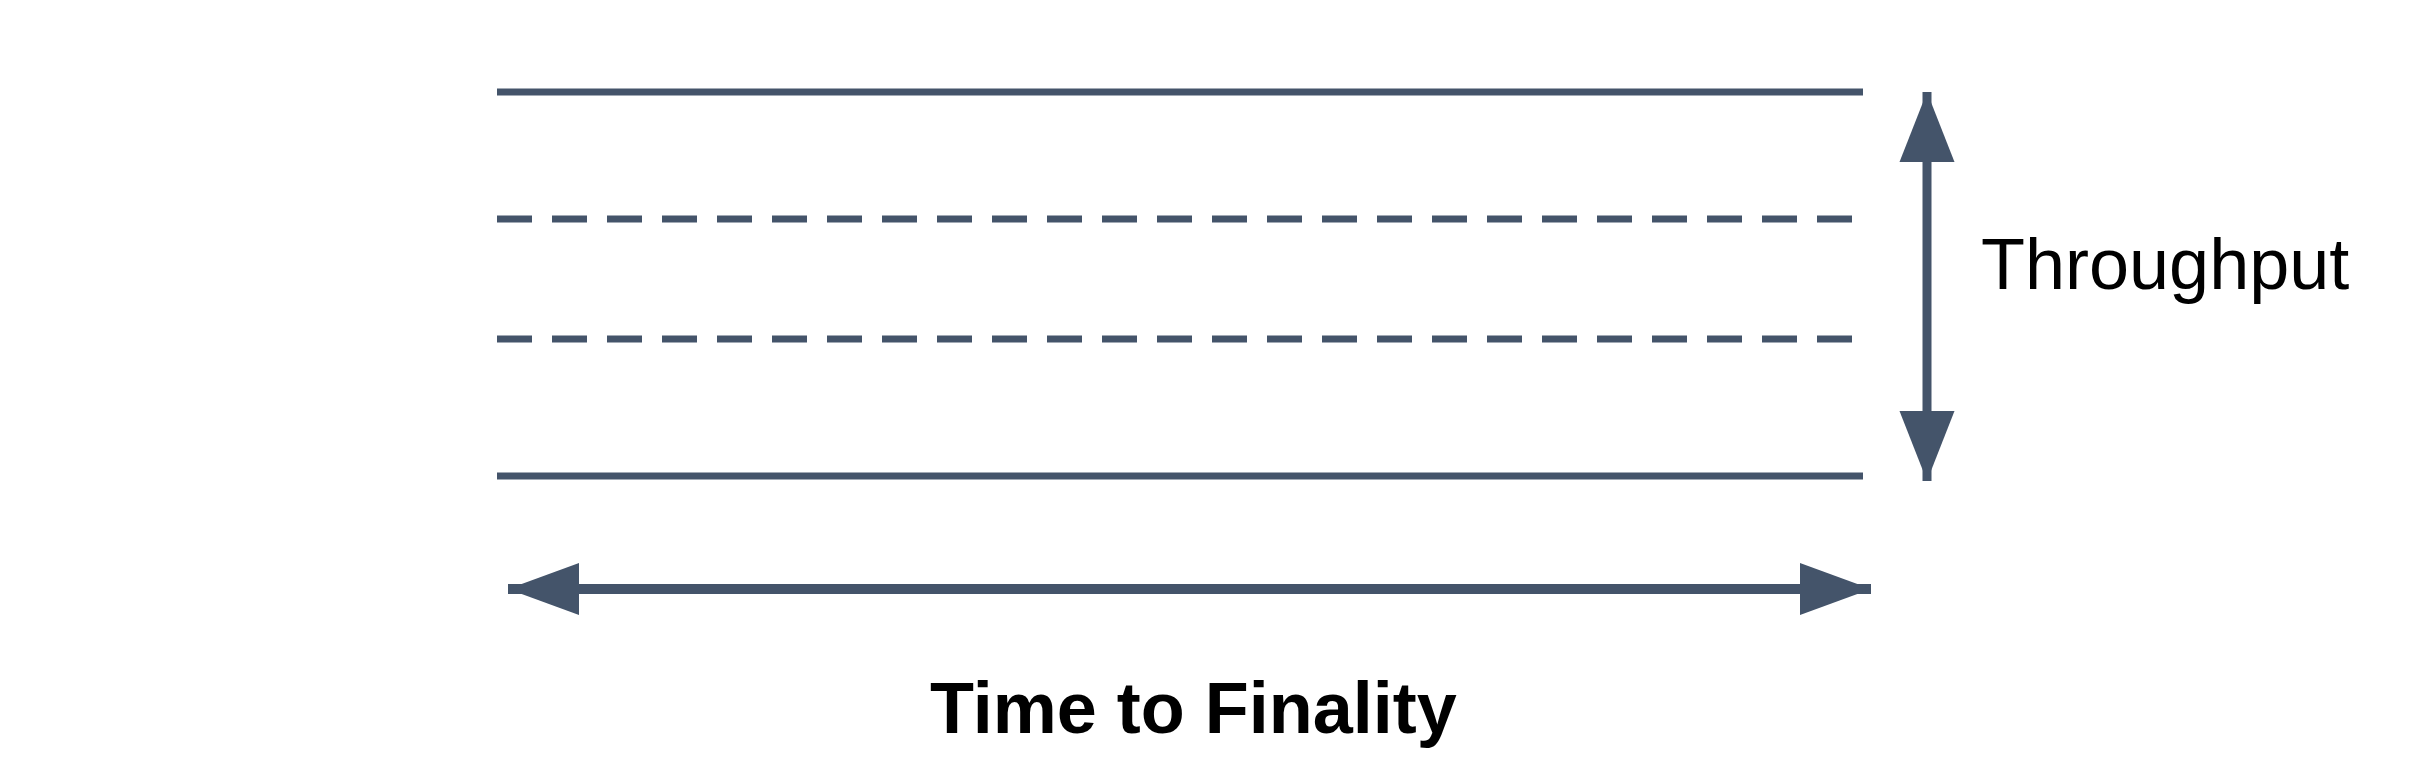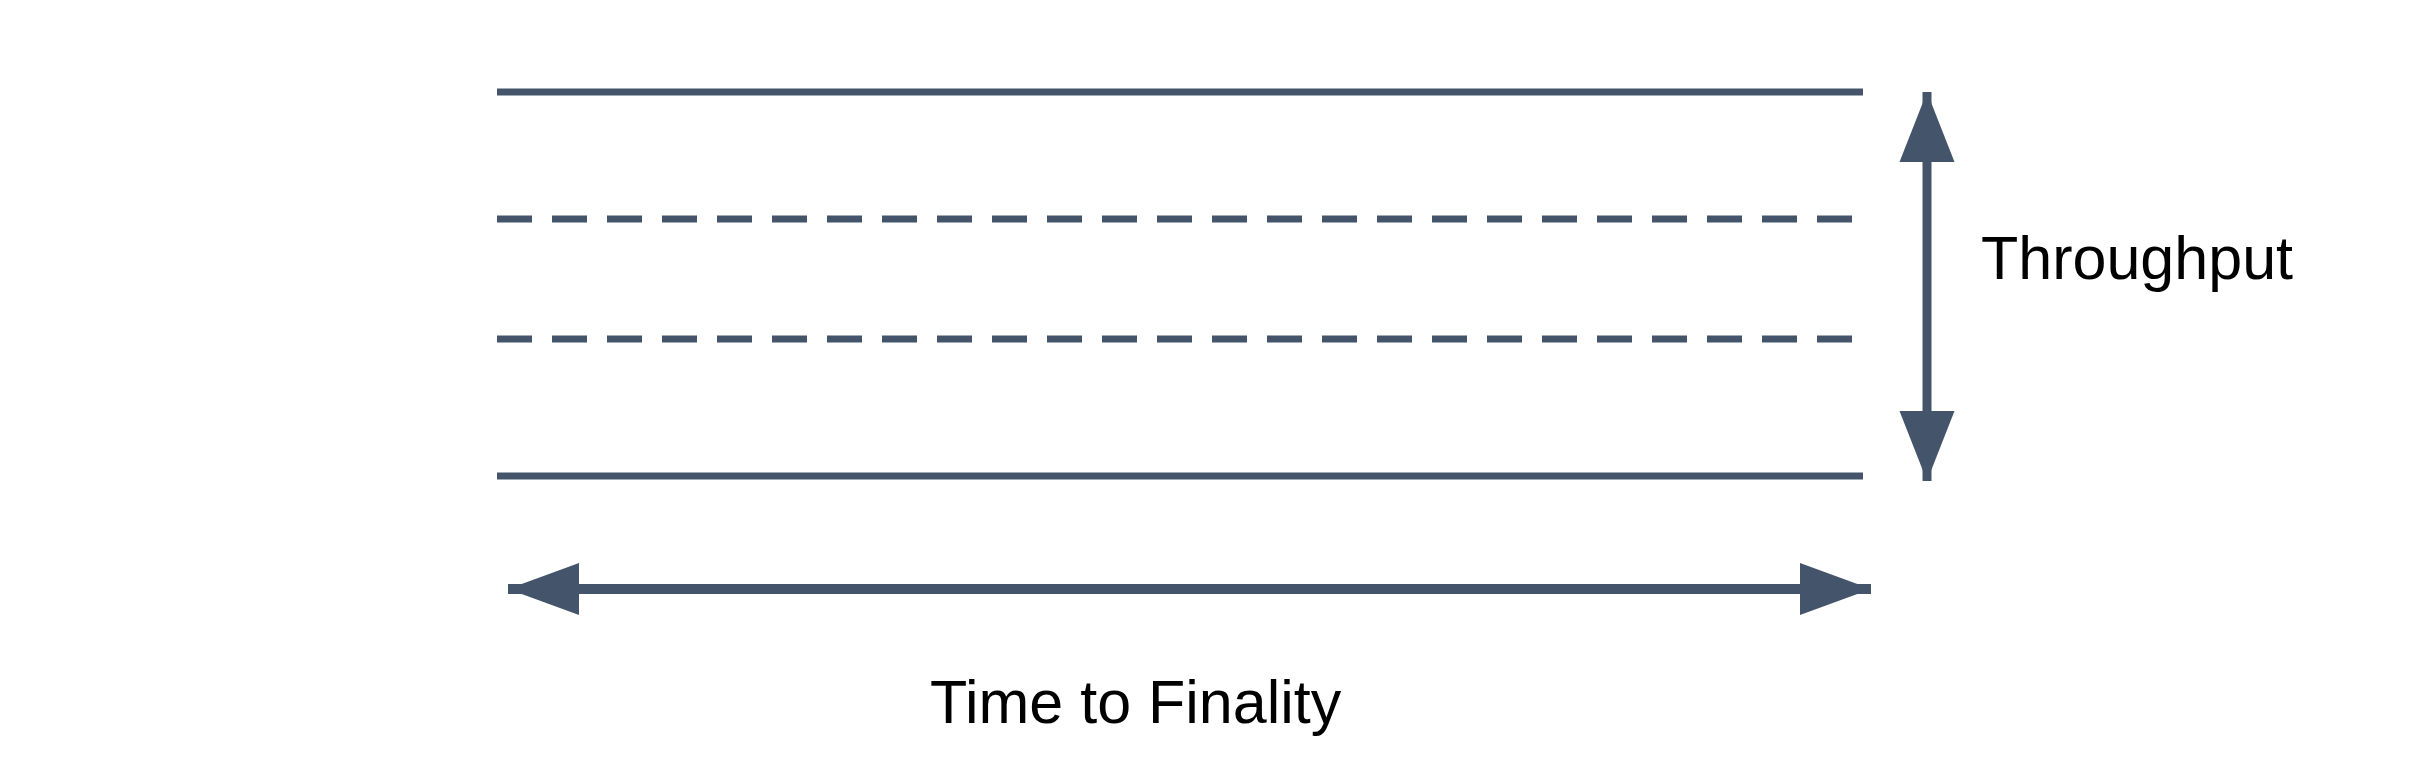--- a/index.html
+++ b/index.html
@@ -22,32 +22,33 @@
     left: 0;
     top: 0;
     width: 2410px;
     height: 780px;
     display: block;
   }
   .label {
     position: absolute;
     color: #000000;
     font-family: "Liberation Sans", sans-serif;
-    font-size: 61px;
+    font-size: 72px;
     line-height: 1;
     white-space: nowrap;
     letter-spacing: 0px;
   }
   #label-throughput {
     left: 1981px;
     top: 228px;
   }
   #label-time-to-finality {
     left: 930px;
     top: 672px;
+    font-weight: bold;
   }
 </style>
 </head>
 <body>
 
 <div id="canvas">
 
   <svg id="diagram-svg" viewBox="0 0 2410 780" xmlns="http://www.w3.org/2000/svg">
 
     <line x1="497" y1="92" x2="1863" y2="92" stroke="#44546A" stroke-width="7"></line>

